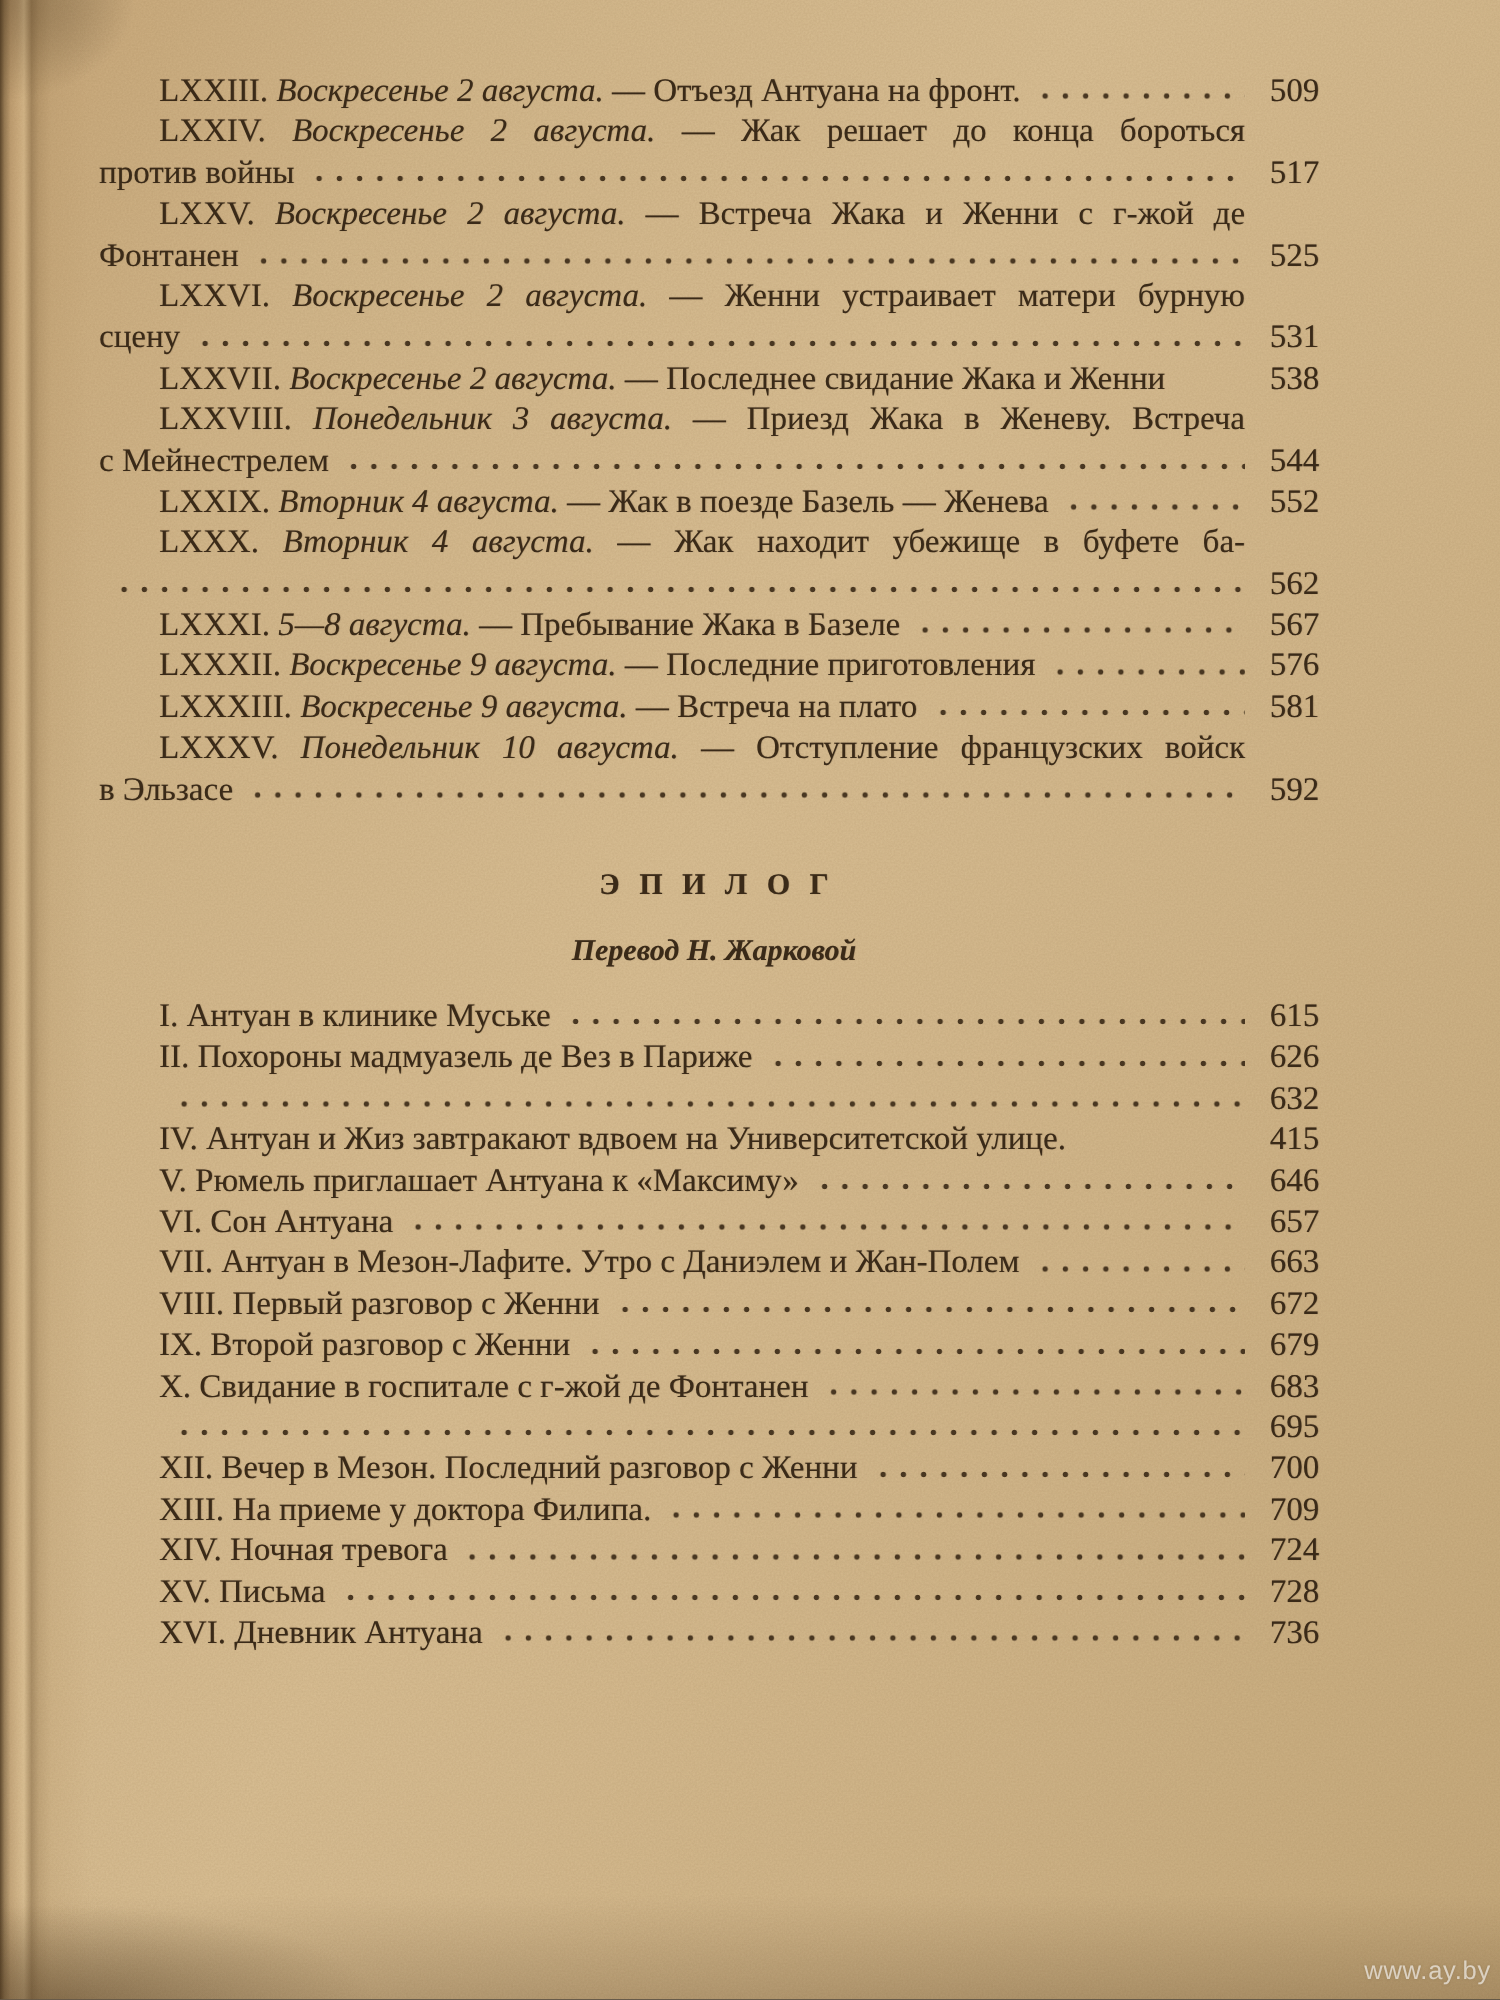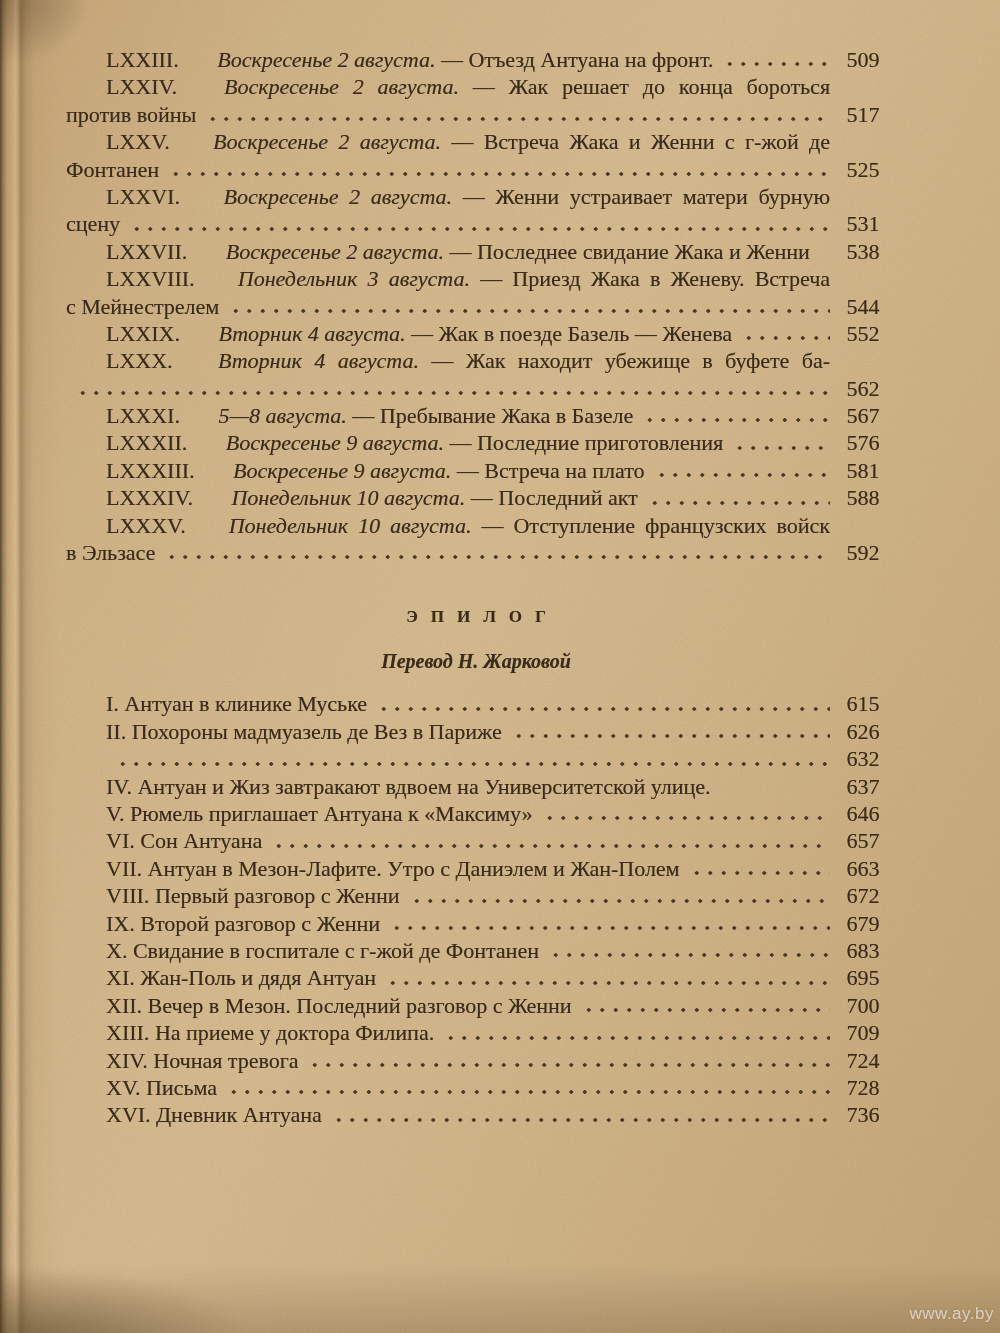--- a/index.html
+++ b/index.html
@@ -30,30 +30,30 @@
   .grain{position:absolute;inset:0;opacity:.45;mix-blend-mode:multiply;pointer-events:none;}
 
   .content{position:absolute;left:66px;right:114px;top:46px;}
   .row{display:flex;align-items:baseline;height:27.4px;line-height:27.4px;
        font-size:22px;white-space:nowrap;
        text-shadow:0.3px 0.3px 0.6px rgba(59,42,24,.45);}
   .row .t{flex:0 1 auto;}
   .row.indent{padding-left:40px;}
   .row.fill{padding-right:56px;}
   .row.fill .t{flex:1 1 auto;text-align:justify;text-align-last:justify;}
-  .row i{margin-left:33px;}
+  .row i{}
   .lead{flex:1 1 auto;align-self:stretch;margin:0 10px 0 8px;
         background-image:radial-gradient(circle, rgba(58,41,22,.9) 1.5px, rgba(58,41,22,0) 2.1px);
         background-size:13.5px 6px;background-repeat:repeat-x;
         background-position:left 2px bottom 6px;}
   .lead.blank{background:none;}
   .pg{flex:0 0 46px;text-align:center;}
 
   .ep-heading{margin:36px 0 10px;height:30px;line-height:30px;text-align:center;
-      font-size:17px;font-weight:bold;letter-spacing:13px;text-indent:13px;
+      font-size:20px;font-weight:bold;letter-spacing:13px;text-indent:13px;
       text-shadow:0.3px 0.3px 0.6px rgba(59,42,24,.45);}
   .ep-translator{margin:16px 0 16px;height:26px;line-height:26px;text-align:center;
       font-size:20px;font-style:italic;font-weight:bold;
       text-shadow:0.2px 0.2px 0.5px rgba(59,42,24,.4);}
 
   .watermark{position:absolute;right:6px;bottom:9px;
       font-family:"Liberation Sans","DejaVu Sans",sans-serif;font-size:17px;
       color:rgba(255,255,255,.62);letter-spacing:.5px;
       text-shadow:0 0 2px rgba(120,95,60,.4);}
 </style>
@@ -143,25 +143,20 @@
     <div class="row indent">
         <span class="t"><span>LXXXII.</span> <i>Воскресенье 9 августа.</i> <span>— Последние приготовления</span></span>
         <span class="lead"></span>
         <span class="pg">576</span>
       </div>
     <div class="row indent">
         <span class="t"><span>LXXXIII.</span> <i>Воскресенье 9 августа.</i> <span>— Встреча на плато</span></span>
         <span class="lead"></span>
         <span class="pg">581</span>
       </div>
-    <div class="row indent">
-        <span class="t"><span>LXXXIV.</span> <i>Понедельник 10 августа.</i> <span>— Последний акт</span></span>
-        <span class="lead"></span>
-        <span class="pg">588</span>
-      </div>
 
     <div class="row indent fill">
         <span class="t"><span>LXXXV.</span> <i>Понедельник 10 августа.</i> <span>— Отступление французских войск</span></span>
       </div>
     <div class="row">
         <span class="t"><span>в Эльзасе</span></span>
         <span class="lead"></span>
         <span class="pg">592</span>
       </div>
 
@@ -178,21 +173,21 @@
         <span class="lead"></span>
         <span class="pg">626</span>
       </div>
     <div class="row indent">
         <span class="lead"></span>
         <span class="pg">632</span>
       </div>
     <div class="row indent">
         <span class="t"><span>IV.</span> <span>Антуан и Жиз завтракают вдвоем на Университетской улице.</span></span>
         <span class="lead blank"></span>
-        <span class="pg">637</span>
+        <span class="pg">415</span>
       </div>
     <div class="row indent">
         <span class="t"><span>V.</span> <span>Рюмель приглашает Антуана к «Максиму»</span></span>
         <span class="lead"></span>
         <span class="pg">646</span>
       </div>
     <div class="row indent">
         <span class="t"><span>VI.</span> <span>Сон Антуана</span></span>
         <span class="lead"></span>
         <span class="pg">657</span>
@@ -211,21 +206,20 @@
         <span class="t"><span>IX.</span> <span>Второй разговор с Женни</span></span>
         <span class="lead"></span>
         <span class="pg">679</span>
       </div>
     <div class="row indent">
         <span class="t"><span>X.</span> <span>Свидание в госпитале с г-жой де Фонтанен</span></span>
         <span class="lead"></span>
         <span class="pg">683</span>
       </div>
     <div class="row indent">
-        <span class="t"><span>XI.</span> <span>Жан-Поль и дядя Антуан</span></span>
         <span class="lead"></span>
         <span class="pg">695</span>
       </div>
     <div class="row indent">
         <span class="t"><span>XII.</span> <span>Вечер в Мезон. Последний разговор с Женни</span></span>
         <span class="lead"></span>
         <span class="pg">700</span>
       </div>
     <div class="row indent">
         <span class="t"><span>XIII.</span> <span>На приеме у доктора Филипа.</span></span>

